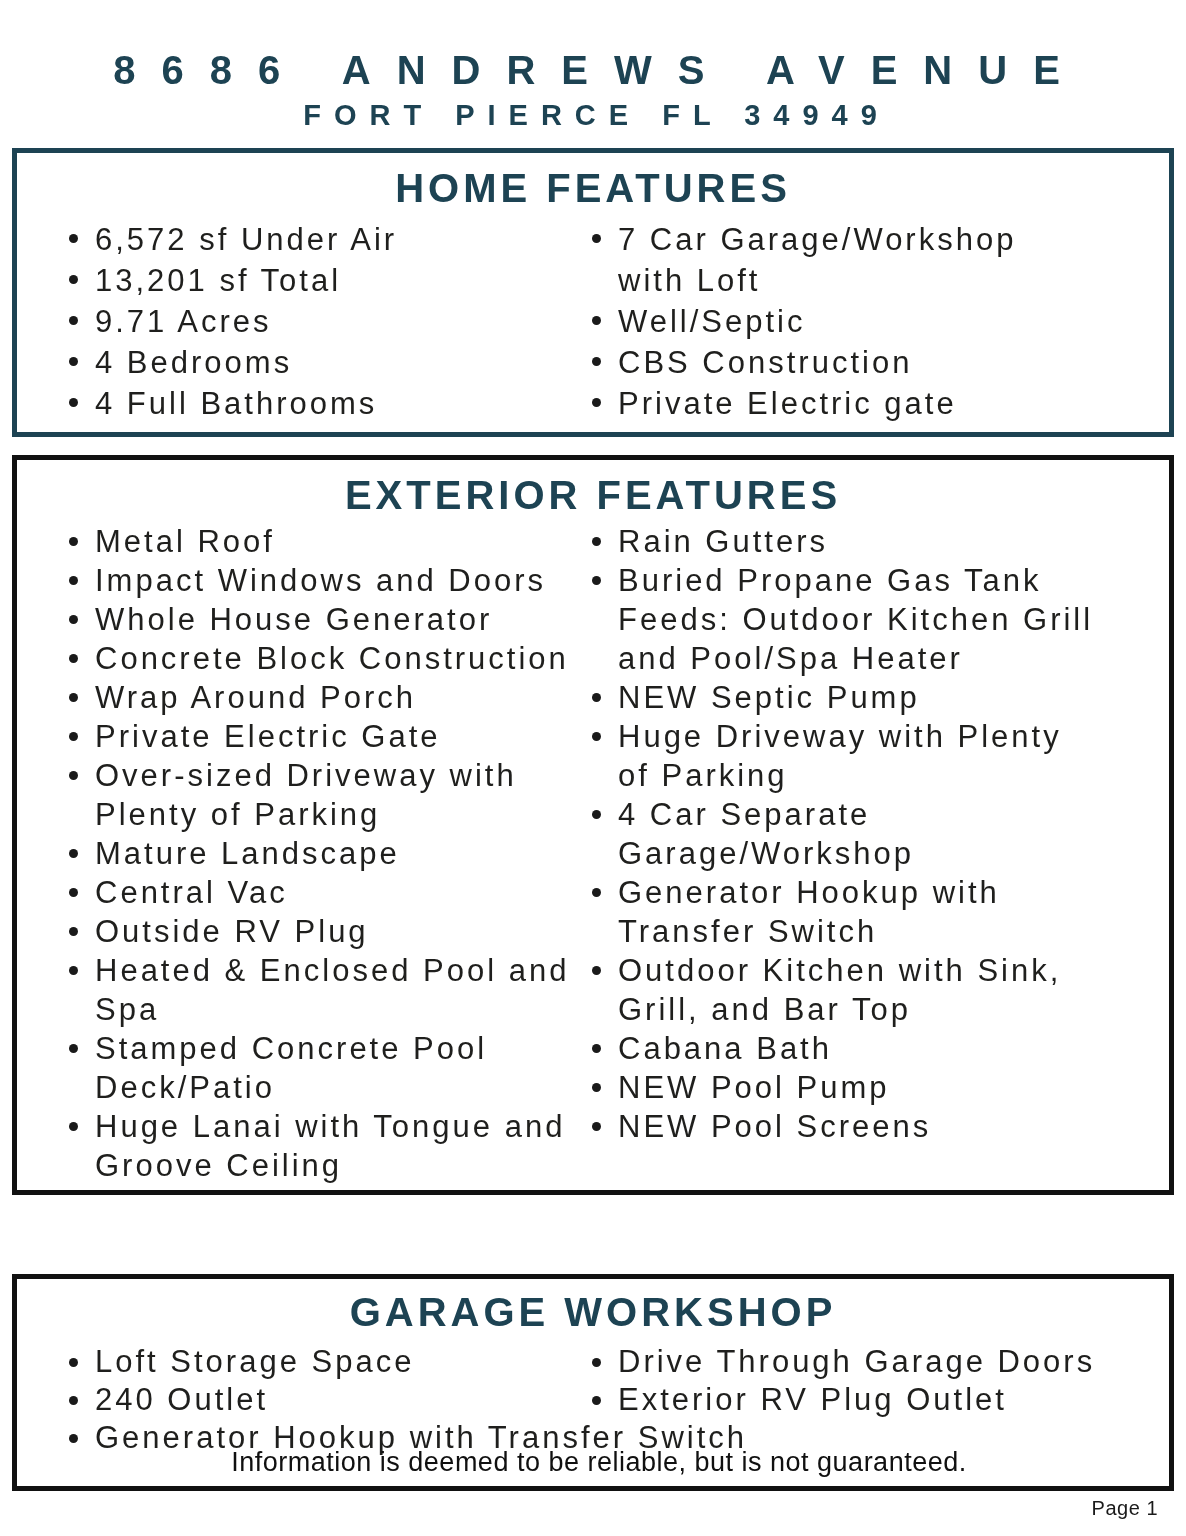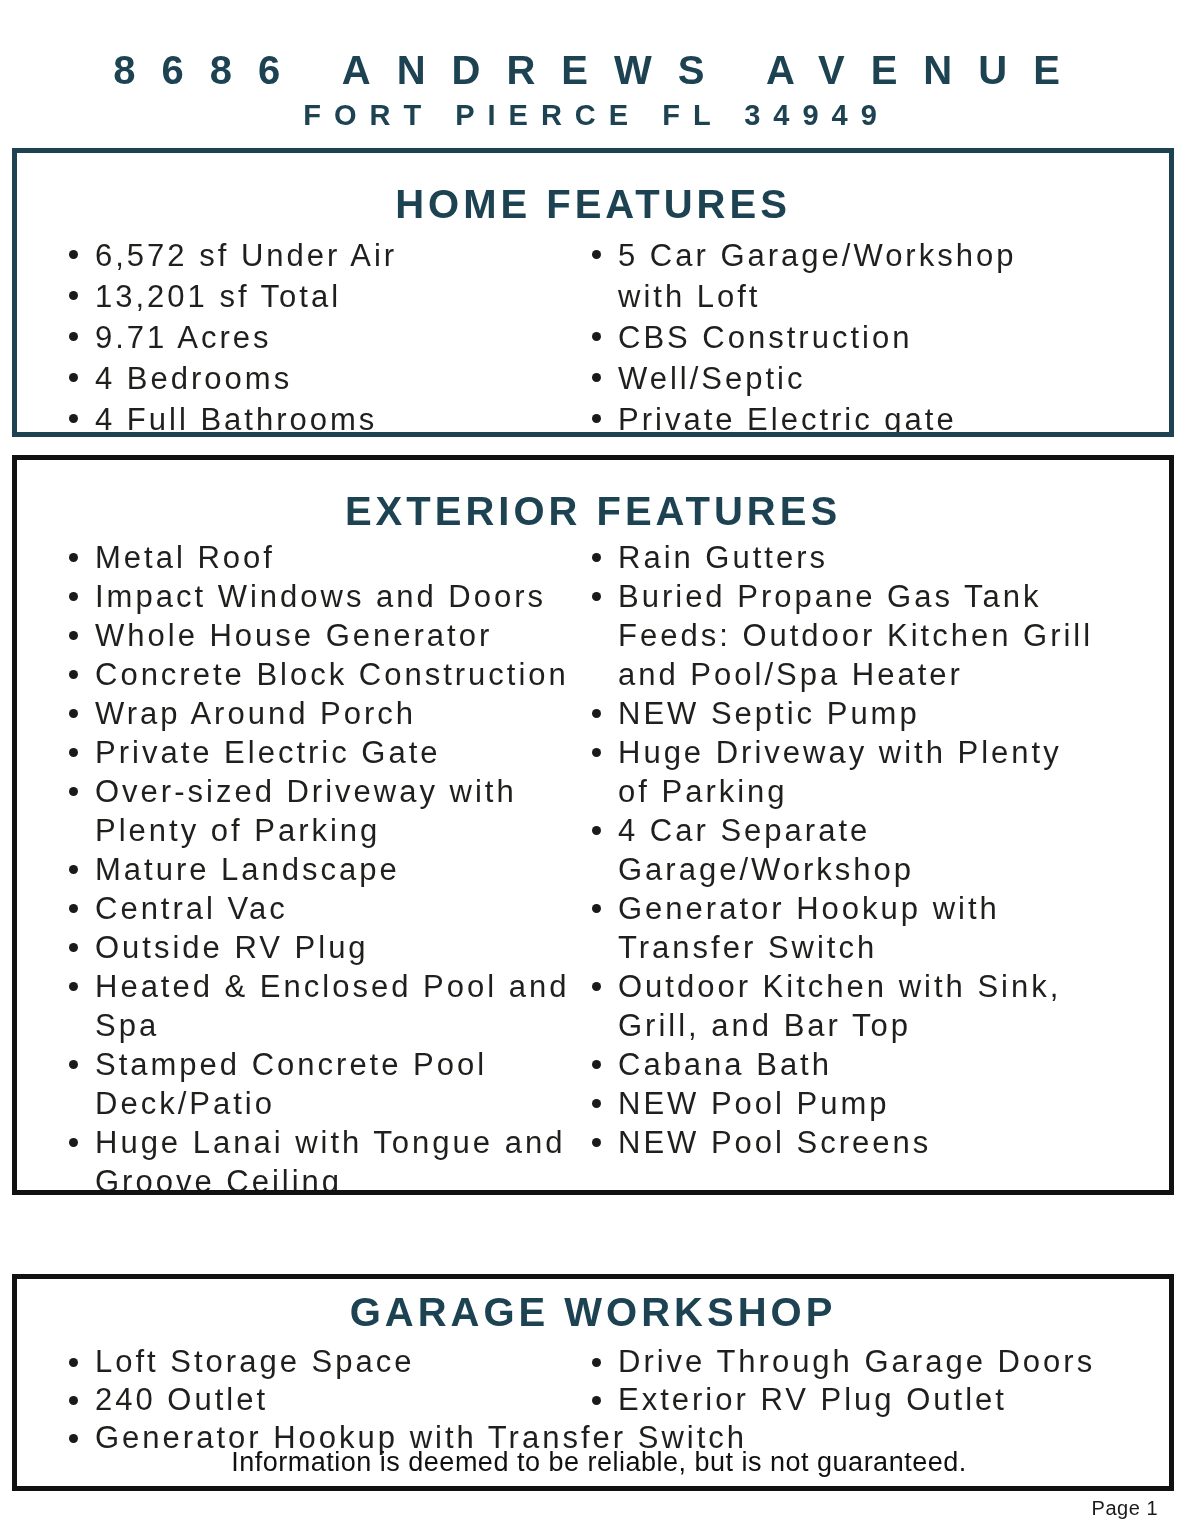--- a/index.html
+++ b/index.html
@@ -49,21 +49,21 @@
   .box-home    { top: 148px;  height: 289px; }
   .box-ext     { top: 455px;  height: 740px; }
   .box-garage  { top: 1274px; height: 217px; }
   .section-title {
     font-size: 40px;
     font-weight: bold;
     letter-spacing: 4px;
     line-height: 46px;
     color: var(--teal);
     text-align: center;
-    margin-top: 28px;
+    margin-top: 12px;
   }
   .box-garage .section-title { margin-top: 10px; }
   .section-body {
     position: relative;
     margin-top: 8px;
     padding-left: 44px;
   }
   .box-ext .section-body { margin-top: 4px; }
   ul.feature-list {
     list-style: none;
@@ -125,23 +125,23 @@
   <div class="header">
     <div class="title">8686 ANDREWS AVENUE</div>
     <div class="subtitle">FORT PIERCE FL 34949</div>
   </div>
 
   <div class="box border-teal box-home">
     <div class="section-title">HOME FEATURES</div>
     <div class="section-body">
       <ul class="feature-list lh-home col-left"><li>6,572 sf Under Air</li><li>13,201 sf Total</li><li>9.71 Acres</li><li>4 Bedrooms</li><li>4 Full Bathrooms</li></ul>
       <ul class="feature-list lh-home col-right">
-          <li>5 Car Garage/Workshop with Loft</li>
+          <li>7 Car Garage/Workshop with Loft</li>
+          <li>Well/Septic</li>
           <li>CBS Construction</li>
-          <li>Well/Septic</li>
           <li>Private Electric gate</li>
         </ul>
     </div>
   </div>
 
   <div class="box border-black box-ext">
     <div class="section-title">EXTERIOR FEATURES</div>
     <div class="section-body">
       <ul class="feature-list lh-ext col-left"><li>Metal Roof</li><li>Impact Windows and Doors</li><li>Whole House Generator</li><li>Concrete Block Construction</li><li>Wrap Around Porch</li><li>Private Electric Gate</li><li>Over-sized Driveway with Plenty of Parking</li><li>Mature Landscape</li><li>Central Vac</li><li>Outside RV Plug</li><li>Heated &amp; Enclosed Pool and Spa</li><li>Stamped Concrete Pool Deck/Patio</li><li>Huge Lanai with Tongue and Groove Ceiling</li></ul>
       <ul class="feature-list lh-ext col-right">

